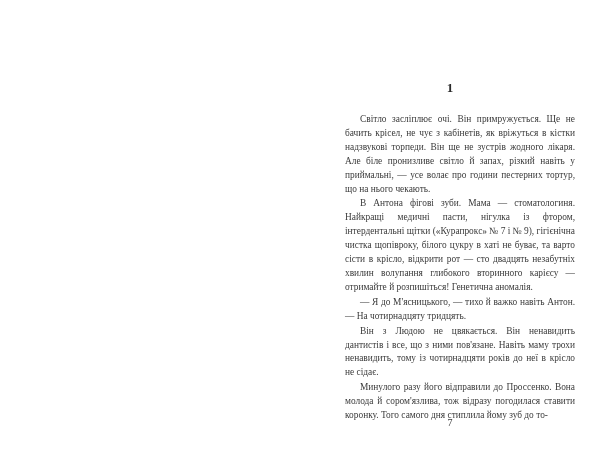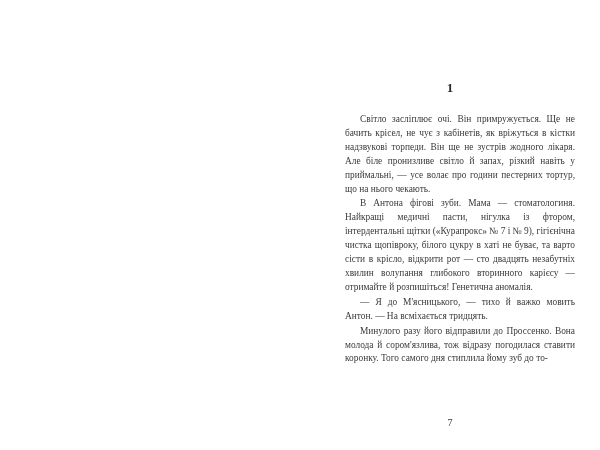--- a/index.html
+++ b/index.html
@@ -15,18 +15,19 @@
 </head>
 <body>
 
 <div class="spread">
   <div class="left-page"></div>
   <div class="right-page">
     <div class="chapter-num">1</div>
     <div class="text-block">
       <p class="para">Світло засліплює очі. Він примружується. Ще не бачить крісел, не чує з кабінетів, як вріжуться в кістки надзвукові торпеди. Він ще не зустрів жодного лікаря. Але біле пронизливе світло й запах, різкий навіть у приймальні, — усе волає про години пестерних тортур, що на нього чекають.</p>
       <p class="para">В Антона фігові зуби. Мама — стоматологиня. Найкращі медичні пасти, нігулка із фтором, інтердентальні щітки («Курапрокс» № 7 і № 9), гігієнічна чистка щопівроку, білого цукру в хаті не буває, та варто сісти в крісло, відкрити рот — сто двадцять незабутніх хвилин волупання глибокого вторинного карієсу — отримайте й розпишіться! Генетична аномалія.</p>
-      <p class="para">— Я до М'ясницького, — тихо й важко мовить Антон. — На всміхається тридцять.</p>
+      <p class="para">— Я до М'ясницького, — тихо й важко навіть Антон. — На чотирнадцяту тридцять.</p>
+      <p class="para">Він з Людою не цвякається. Він ненавидить дантистів і все, що з ними пов'язане. Навіть маму трохи ненавидить, тому із чотирнадцяти років до неї в крісло не сідає.</p>
       <p class="para">Минулого разу його відправили до Проссенко. Вона молода й сором'язлива, тож відразу погодилася ставити коронку. Того самого дня стиплила йому зуб до то-</p>
     </div>
     <div class="page-num">7</div>
   </div>
 </div>
 
 </body></html>

